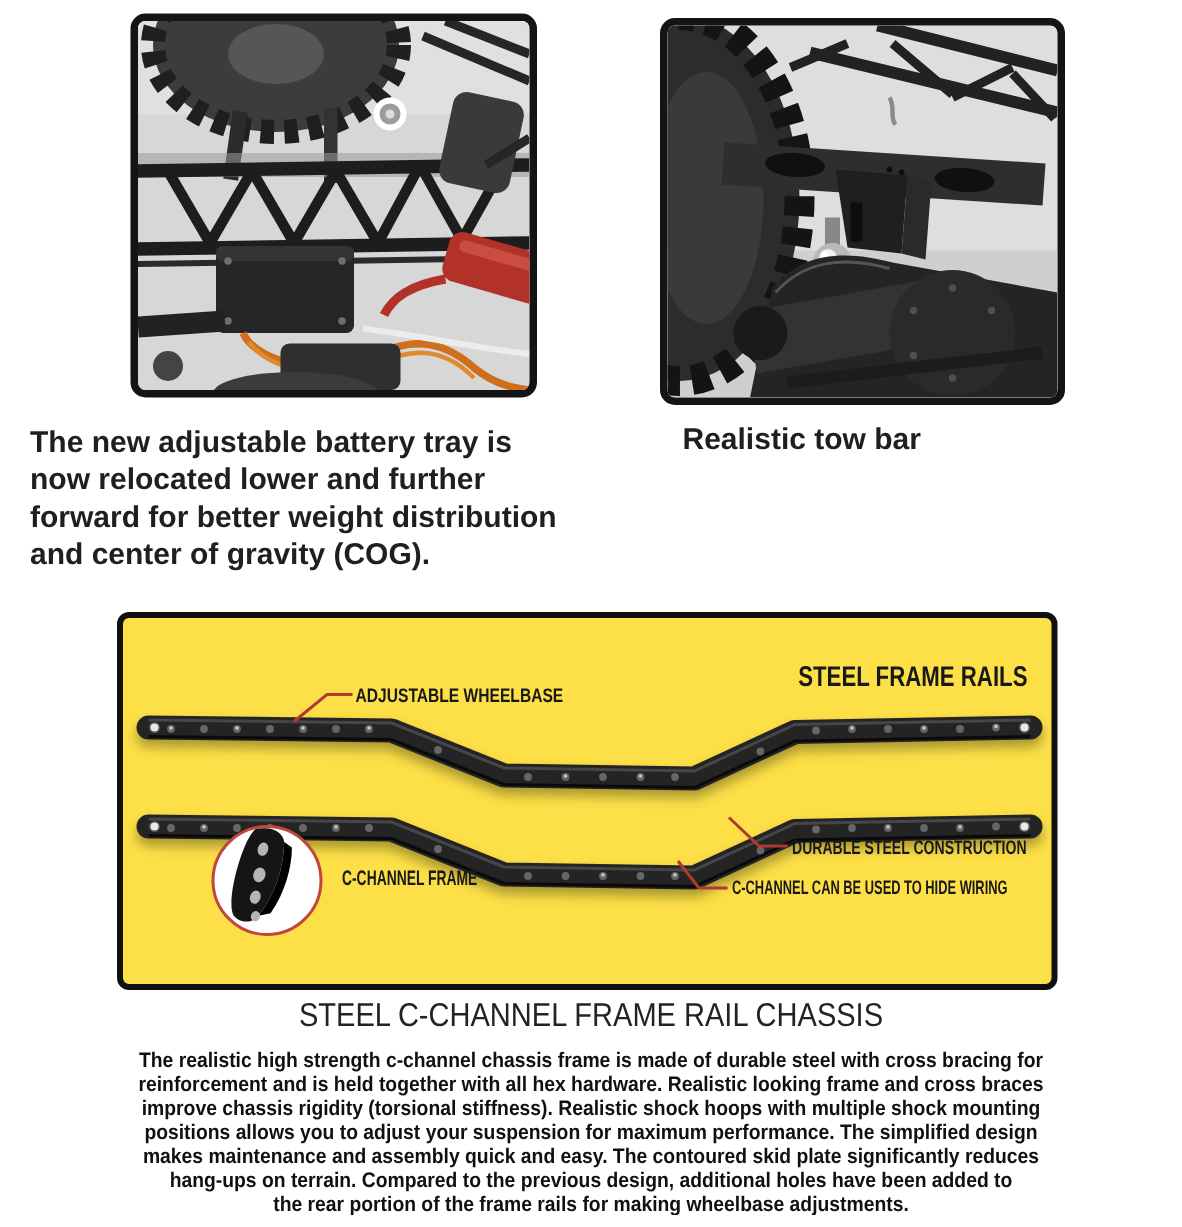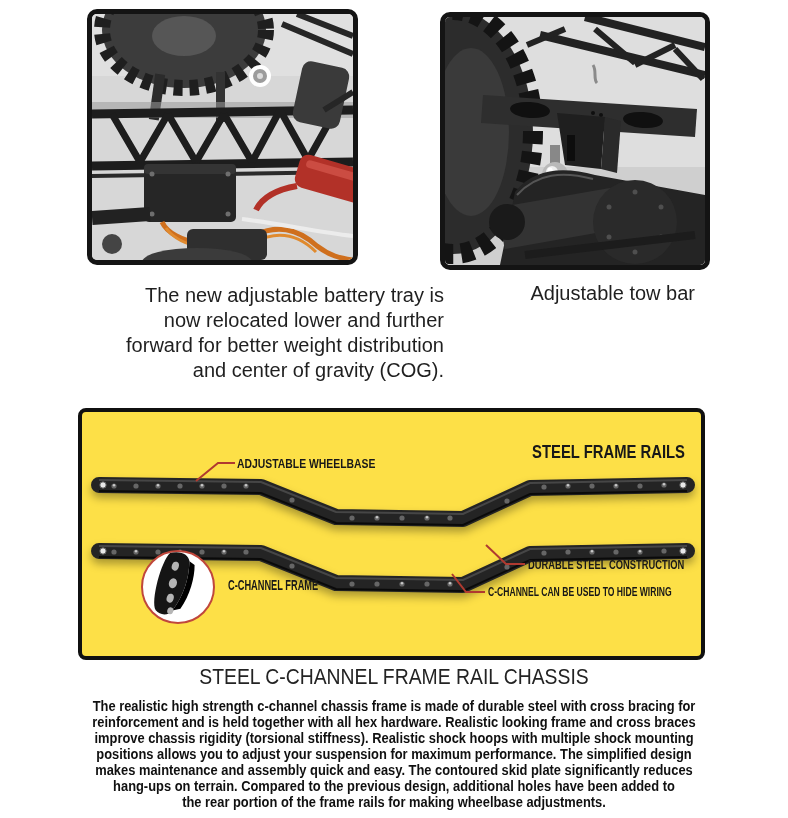--- a/index.html
+++ b/index.html
@@ -3,21 +3,21 @@
 <meta charset="utf-8">
 <style>
   html,body{margin:0;padding:0;background:#ffffff;}
   .page{position:relative;width:788px;height:818px;background:#ffffff;overflow:hidden;
         font-family:"Liberation Sans", sans-serif;color:#1c1c1c;}
   figure{margin:0;}
   .photo{position:absolute;border:5px solid #141414;border-radius:10px;overflow:hidden;background:#d7d7d7;}
   .photo svg{display:block;}
   .photo-left{left:87px;top:9px;width:261px;height:246px;}
   .photo-right{left:440px;top:12px;width:260px;height:248px;}
-  .caption{position:absolute;text-align:right;font-size:20px;line-height:25px;color:#1f1f1f;white-space:pre-line;}
+  .caption{position:absolute;text-align:left;font-size:20px;line-height:25px;color:#1f1f1f;white-space:pre-line;font-weight:bold;}
   .caption-left{left:20px;top:283px;width:424px;}
   .caption-right{left:455px;top:281px;width:240px;}
   .panel{position:absolute;left:78px;top:408px;width:627px;height:252px;box-sizing:border-box;
          border:4px solid #101010;border-radius:8px;background:#fde047;}
   .panel svg{position:absolute;left:0;top:0;}
   .dlabel{position:absolute;font-weight:700;color:#181818;white-space:nowrap;letter-spacing:0;}
   .dlabel.sc80{transform:scaleX(.80);transform-origin:left top;}
   .dlabel.sc72{transform:scaleX(.72);transform-origin:left top;}
   .dlabel.sc66{transform:scaleX(.66);transform-origin:left top;}
   .panel-title{right:16px;top:29px;font-size:19px;transform:scaleX(.78);transform-origin:right top;}
@@ -144,21 +144,21 @@
         <path d="M80,238 L250,218" stroke="#1c1c1c" stroke-width="8" fill="none"></path>
         <path d="M72,178 C92,156 118,154 148,162" stroke="#555555" stroke-width="2" fill="none"></path>
       </g>
     </svg>
   </figure>
 
   <div class="caption caption-left">The new adjustable battery tray is
 now relocated lower and further
 forward for better weight distribution
 and center of gravity (COG).</div>
-  <div class="caption caption-right">Adjustable tow bar</div>
+  <div class="caption caption-right">Realistic tow bar</div>
 
   <div class="panel">
     <svg width="619" height="244" viewBox="0 0 619 244">
 
       <g style="filter:drop-shadow(0 5px 4px rgba(0,0,0,.32));">
         <path d="M17,73 L179,75 L254,105 L381,107 L448,76 L605,73" fill="none" stroke="#242424" stroke-width="16" stroke-linejoin="round" stroke-linecap="round"></path>
         <path d="M17,68 L179,70 L254,100 L381,102 L448,71 L605,68" fill="none" stroke="#4a4a4a" stroke-width="2" opacity="0.9"></path>
         <path d="M17,79 L179,81 L254,111 L381,113 L448,82 L605,79" fill="none" stroke="#000000" stroke-width="2" opacity="0.7"></path>
       </g>
       <g>

